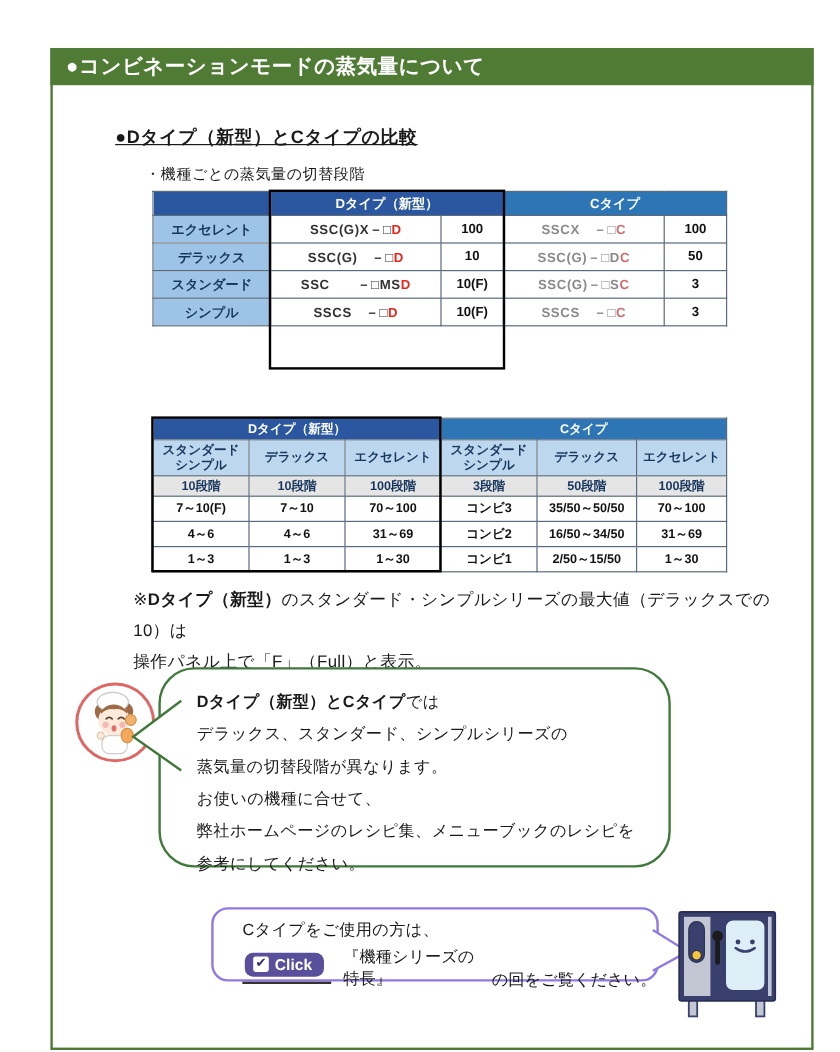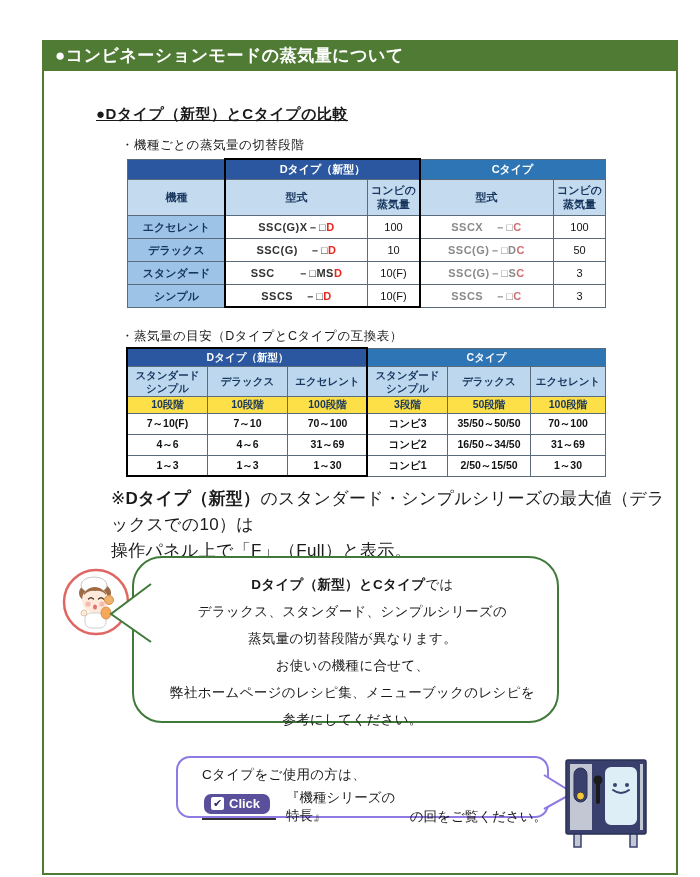--- a/index.html
+++ b/index.html
@@ -29,42 +29,42 @@
   .grp-c  { background:#2e75b6; color:#fff; font-weight:bold; height:20px; }
   .corner { background:#2a579f; }
   .colhdr { background:#c4daee; color:#17365d; font-weight:bold; white-space:pre-line; line-height:1.25; }
   .rowlbl { background:#9dc3e6; color:#17365d; font-weight:bold; }
   .tbl1 .hdr-row td { height:36px; }
   .tbl1 .data-row td { height:23px; }
   .model-d { color:#333; font-weight:bold; letter-spacing:0.5px; }
   .model-c { color:#8a8a8a; font-weight:bold; letter-spacing:0.5px; }
   .red-d { color:#e8251c; }
   .red-c { color:#cf6e6e; }
-  .num { color:#111; font-weight:normal; }
+  .num { color:#111; font-weight:bold; }
 
   .tbl2 td { font-size:10.5px; }
   .tbl2 .grp-d, .tbl2 .grp-c { height:18px; }
   .tbl2 .sub-row td { background:#bdd7ee; color:#17365d; font-weight:bold; height:30px;
                       white-space:pre-line; line-height:1.2; }
-  .tbl2 .steps-row td { background:#fde047; color:#17365d; font-weight:bold; height:17px; }
+  .tbl2 .steps-row td { background:#e5e5e5; color:#17365d; font-weight:bold; height:17px; }
   .tbl2 .data-row td { height:21px; color:#111; font-weight:bold; }
 
   .d-outline { position:absolute; border:2px solid #000; pointer-events:none; }
   .d-outline1 { left:224px; top:158px; width:197px; height:150px; }
   .d-outline2 { left:126px; top:347px; width:242px; height:130px; }
 
-  .note { position:absolute; left:111px; top:486px; width:560px; font-size:17px;
+  .note { position:absolute; left:111px; top:486px; width:560px; font-size:14px;
           color:#1a1a1a; line-height:26px; letter-spacing:0.3px; }
   .note b { font-weight:bold; }
   .u { text-decoration:underline; }
 
   .chef { position:absolute; left:61px; top:567px; }
   .bubble-green { position:absolute; left:132px; top:556px; width:427px; height:167px;
                   border:2px solid #3f7a3a; border-radius:30px; background:#fff;
-                  padding:13px 16px 12px 30px;text-align:center; }
+                  padding:13px 16px 12px 30px; }
   .bubble-green .bl { font-size:13.5px; color:#1a1a1a; line-height:27px; letter-spacing:0.3px; }
   .tail-green { position:absolute; left:105px; top:580px; }
 
   .bubble-purple { position:absolute; left:176px; top:756px; width:373px; height:62px;
                    border:2px solid #8f79e3; border-radius:14px; background:#fff;
                    padding:8px 0 0 24px; }
   .bubble-purple .pl1 { font-size:13.5px; color:#1a1a1a; letter-spacing:0.3px; }
   .cta-line2 { margin-top:4px; font-size:13.5px; color:#1a1a1a; display:flex; align-items:center; }
   .click-wrap { border-bottom:2px solid #333; padding:0 6px 4px 2px; display:inline-block; }
   .click-btn { display:inline-flex; align-items:center; gap:5px; background:#5a4f9b; color:#fff;
@@ -99,29 +99,20 @@
         <col style="width:52px">
         <col style="width:134px">
         <col style="width:52px">
       </colgroup>
     <tbody>
         <tr>
       <td class="corner"></td>
       <td class="grp-d" colspan="2">Dタイプ（新型）</td>
       <td class="grp-c" colspan="2">Cタイプ</td>
     </tr>
-    <tr class="hdr-row">
-      <td class="colhdr">機種</td>
-      <td class="colhdr">型式</td>
-      <td class="colhdr">コンビの
-蒸気量</td>
-      <td class="colhdr">型式</td>
-      <td class="colhdr">コンビの
-蒸気量</td>
-    </tr>
     <tr class="data-row">
       <td class="rowlbl">エクセレント</td>
       <td class="model-d"><span>SSC(G)X－□</span><span class="red-d">D</span></td>
       <td class="num">100</td>
       <td class="model-c"><span>SSCX　－□</span><span class="red-c">C</span></td>
       <td class="num">100</td>
     </tr>
     <tr class="data-row">
       <td class="rowlbl">デラックス</td>
       <td class="model-d"><span>SSC(G)　－□</span><span class="red-d">D</span></td>
@@ -140,21 +131,20 @@
       <td class="rowlbl">シンプル</td>
       <td class="model-d"><span>SSCS　－□</span><span class="red-d">D</span></td>
       <td class="num">10(F)</td>
       <td class="model-c"><span>SSCS　－□</span><span class="red-c">C</span></td>
       <td class="num">3</td>
     </tr>
   </tbody>
     </table>
   <div class="d-outline d-outline1"></div>
 
-  <div class="caption caption2">・蒸気量の目安（DタイプとCタイプの互換表）</div>
 
   <table class="tbl2">
     <colgroup>
         <col style="width:80px">
         <col style="width:80px">
         <col style="width:80px">
         <col style="width:80px">
         <col style="width:83px">
         <col style="width:75px">
       </colgroup>

